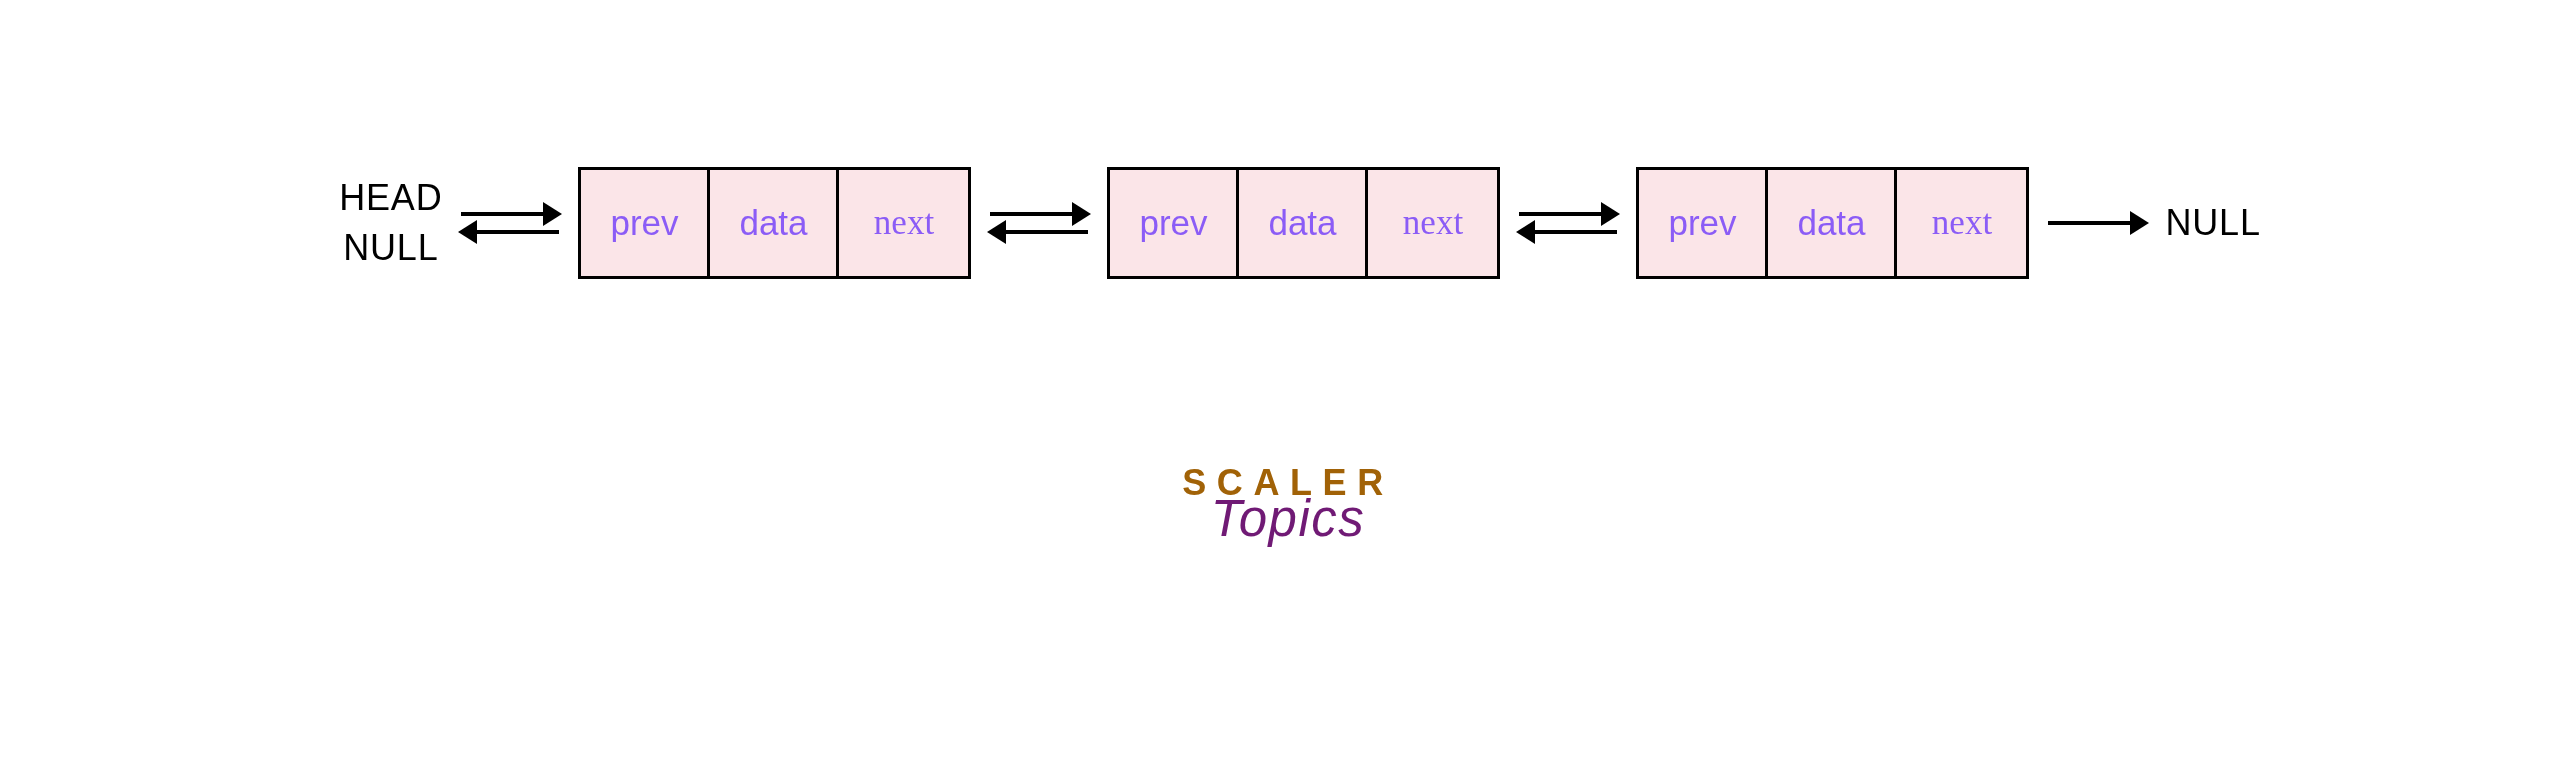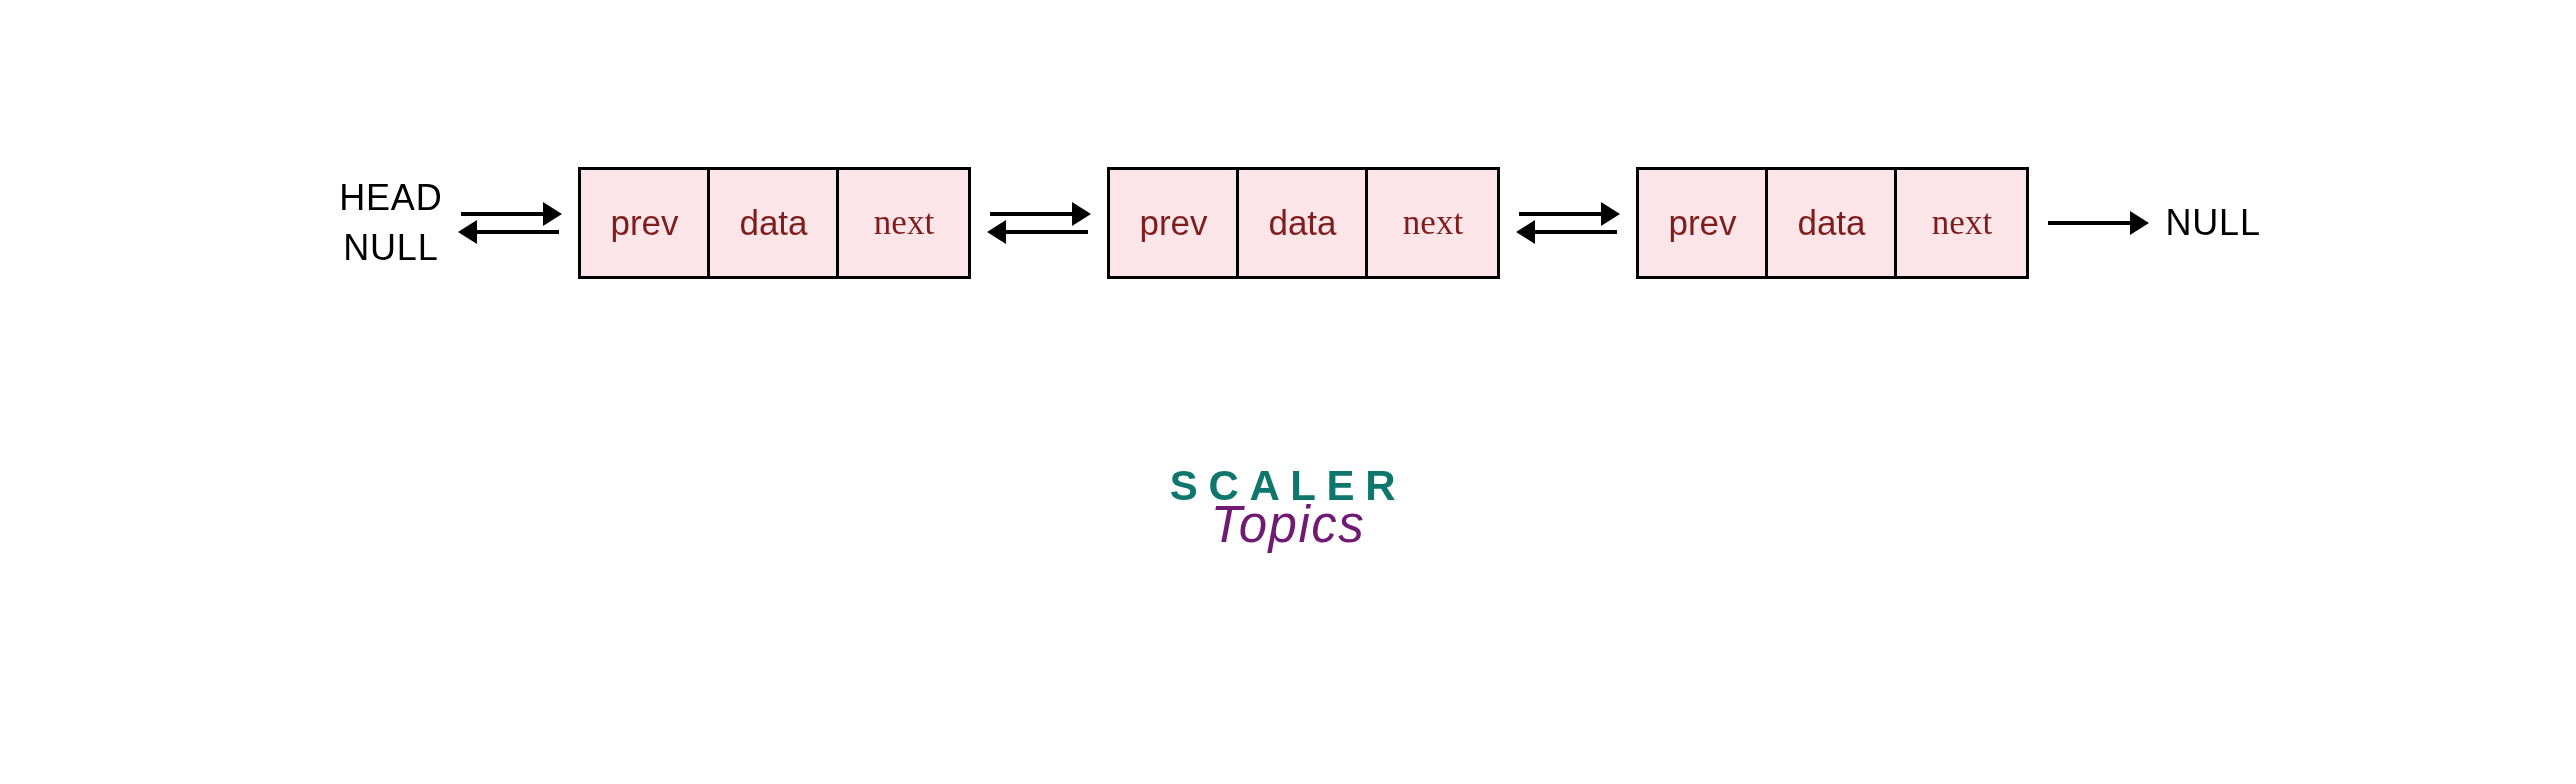--- a/index.html
+++ b/index.html
@@ -48,21 +48,21 @@
     }
     .cell {
       width: 129px;
       height: 106px;
       background: #fbe5e8;
       border-right: 3px solid #000000;
       display: flex;
       align-items: center;
       justify-content: center;
       font-size: 35px;
-      color: #7f1d1d;
+      color: #8b5cf6;
     }
     .cell:last-child {
       border-right: none;
       font-family: Liberation Serif, serif;
     }
     .arrow-pair {
       display: flex;
       flex-direction: column;
       align-items: center;
       justify-content: center;
@@ -103,23 +103,23 @@
       padding: 0 19px;
     }
     .logo-container {
       position: absolute;
       top: 462px;
       left: 50%;
       transform: translateX(-50%);
       text-align: center;
     }
     .logo-scaler {
-      font-size: 42px;
+      font-size: 36px;
       font-weight: 700;
-      color: #0f766e;
+      color: #a16207;
       letter-spacing: 10.6px;
       font-family: Arial, Helvetica, sans-serif;
     }
     .logo-topics {
       font-size: 51px;
       color: #701a75;
       font-family: Liberation Sans, sans-serif;
       font-style: italic;
       margin-top: -15px;
       letter-spacing: 1.5px;

